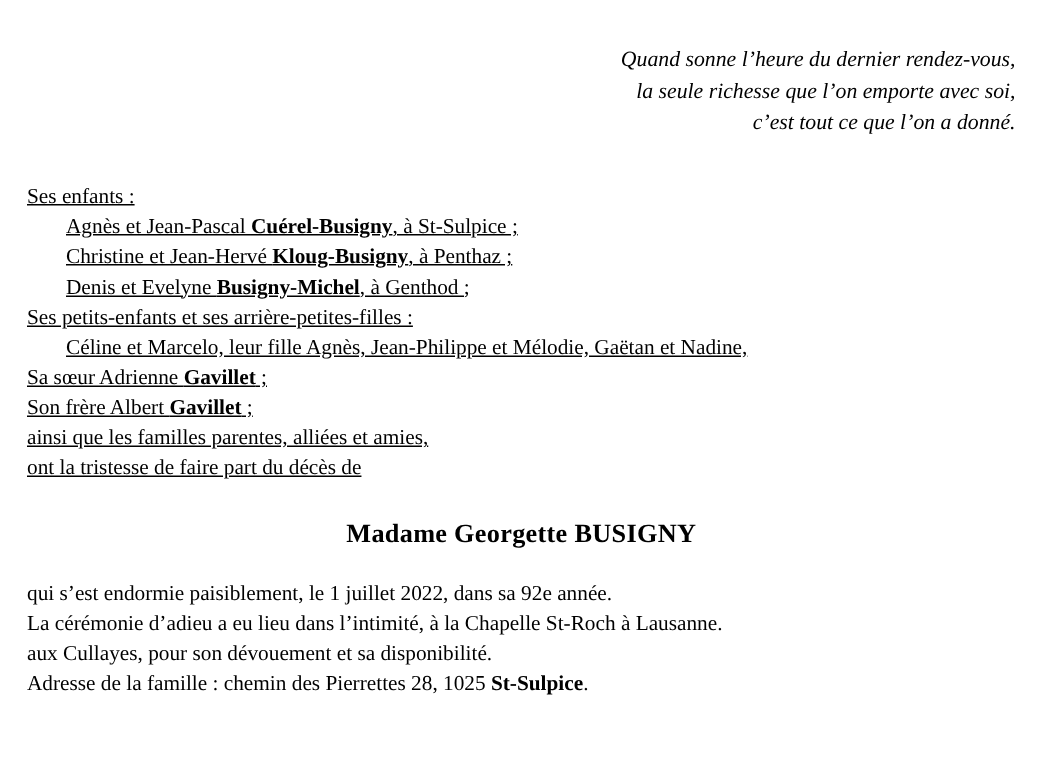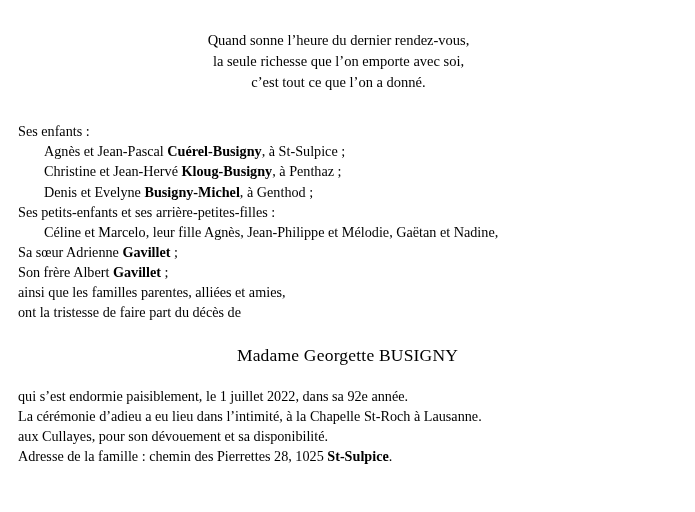--- a/index.html
+++ b/index.html
@@ -19,47 +19,49 @@
     position: relative;
     width: 695px;
     height: 512px;
     box-sizing: border-box;
     padding: 0;
   }
 
   
   .epigraph {
     margin: 30px 18px 0 0;
-    text-align: center;
+    text-align: right;
+    font-style: italic;
     font-size: 14.5px;
     line-height: 1.45;
   }
   .epigraph div {
     white-space: pre;
   }
 
   
   .body-text {
     margin: 28px 0 0 18px;
     font-size: 14.2px;
     line-height: 1.42;
   }
   .body-text .line {
     white-space: nowrap;
+    text-decoration: underline;
   }
   .indent {
     padding-left: 26px;
   }
   .bold {
     font-weight: bold;
   }
 
   .deceased-name {
     text-align: center;
-    font-weight: normal;
+    font-weight: bold;
     font-size: 17.5px;
     margin: 22px 0 20px 0;
     letter-spacing: 0.2px;
   }
 
   .closing {
     margin: 0 0 0 18px;
     font-size: 14.2px;
     line-height: 1.42;
   }

